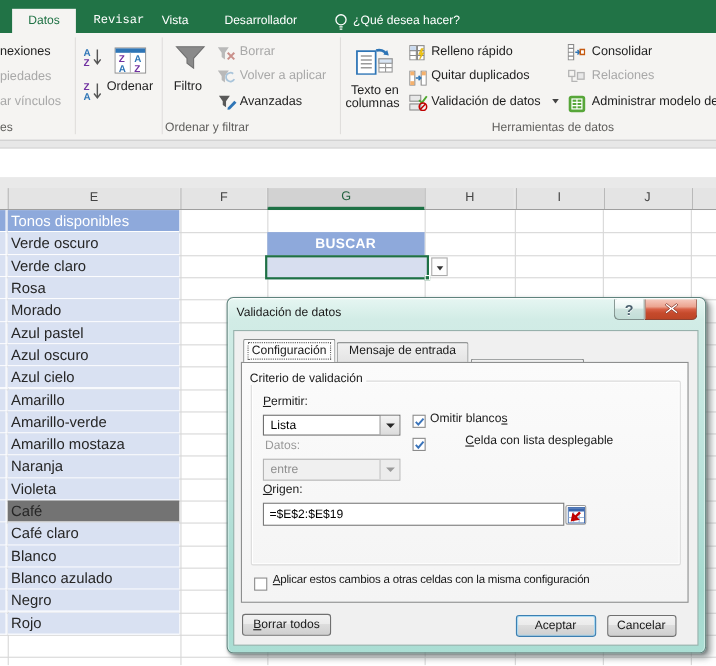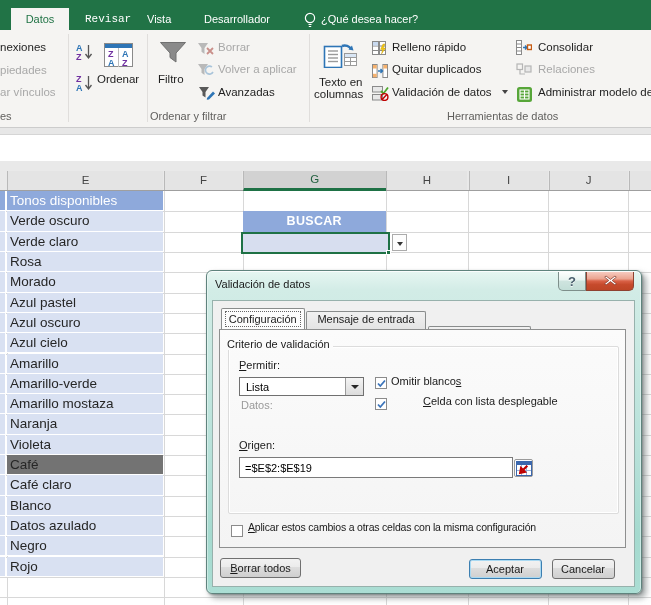--- a/index.html
+++ b/index.html
@@ -290,21 +290,21 @@
 <div class="cell" style="left:7px;top:414.4px;width:156px;background:#D9E1F2;color:#262626;">Naranja</div>
 <div class="cell" style="left:0px;top:434.7px;width:6px;background:#D9E1F2;color:#262626;border-right:1px solid #fff;"></div>
 <div class="cell" style="left:7px;top:434.7px;width:156px;background:#D9E1F2;color:#262626;">Violeta</div>
 <div class="cell" style="left:0px;top:455.0px;width:6px;background:#D9E1F2;color:#262626;border-right:1px solid #fff;"></div>
 <div class="cell" style="left:7px;top:455.0px;width:156px;background:#737373;color:#262626;">Café</div>
 <div class="cell" style="left:0px;top:475.3px;width:6px;background:#D9E1F2;color:#262626;border-right:1px solid #fff;"></div>
 <div class="cell" style="left:7px;top:475.3px;width:156px;background:#D9E1F2;color:#262626;">Café claro</div>
 <div class="cell" style="left:0px;top:495.6px;width:6px;background:#D9E1F2;color:#262626;border-right:1px solid #fff;"></div>
 <div class="cell" style="left:7px;top:495.6px;width:156px;background:#D9E1F2;color:#262626;">Blanco</div>
 <div class="cell" style="left:0px;top:515.9px;width:6px;background:#D9E1F2;color:#262626;border-right:1px solid #fff;"></div>
-<div class="cell" style="left:7px;top:515.9px;width:156px;background:#D9E1F2;color:#262626;">Datos azulado</div>
+<div class="cell" style="left:7px;top:515.9px;width:156px;background:#D9E1F2;color:#262626;">Blanco azulado</div>
 <div class="cell" style="left:0px;top:536.2px;width:6px;background:#D9E1F2;color:#262626;border-right:1px solid #fff;"></div>
 <div class="cell" style="left:7px;top:536.2px;width:156px;background:#D9E1F2;color:#262626;">Negro</div>
 <div class="cell" style="left:0px;top:556.5px;width:6px;background:#D9E1F2;color:#262626;border-right:1px solid #fff;"></div>
 <div class="cell" style="left:7px;top:556.5px;width:156px;background:#D9E1F2;color:#262626;">Rojo</div>
 <div id="buscar">BUSCAR</div>
 <div id="selcell"></div>
 <div id="fillhandle"></div>
 <div id="ddbtn">
       <div class="tri"></div>
     </div>
@@ -332,20 +332,26 @@
             </svg>
       </div>
       <div class="lbl" style="left:171px;top:45px;">Omitir blanco<u>s</u></div>
       <div class="cb" style="left:154.5px;top:68px;">
         <svg width="11" height="11" viewBox="0 0 11 11" style="position:absolute;left:0px;top:0px;">
               <path d="M2 5.5 L4.3 8 L9 2.5" stroke="#3B74BA" stroke-width="1.8" fill="none"></path>
             </svg>
       </div>
       <div class="lbl" style="left:171px;top:65.5px;margin-left:32px;"><u>C</u>elda con lista desplegable</div>
       <div class="lbl" style="left:21px;top:69px;color:#9a9a9a;">Datos:</div>
+      <div class="combo dis" style="top:87.5px;">
+            <span class="t">entre</span>
+            <span class="btn">
+              <span class="tri"></span>
+            </span>
+          </div>
       <div class="lbl" style="left:19px;top:109.5px;"><u>O</u>rigen:</div>
       <div id="origbox">
             <span class="t">=$E$2:$E$19</span>
           </div>
       <div id="pickbtn">
         <svg width="16" height="15" viewBox="0 0 16 15" style="position:absolute;left:1px;top:1px;">
           <rect x="0.5" y="0.5" width="15" height="14" fill="#fff" stroke="#3b67ad"></rect>
           <rect x="1" y="1" width="14" height="3" fill="#3b67ad"></rect>
           <g stroke="#9ab4d8" stroke-width="1">
                 <line x1="1" y1="9.5" x2="15" y2="9.5"></line>

